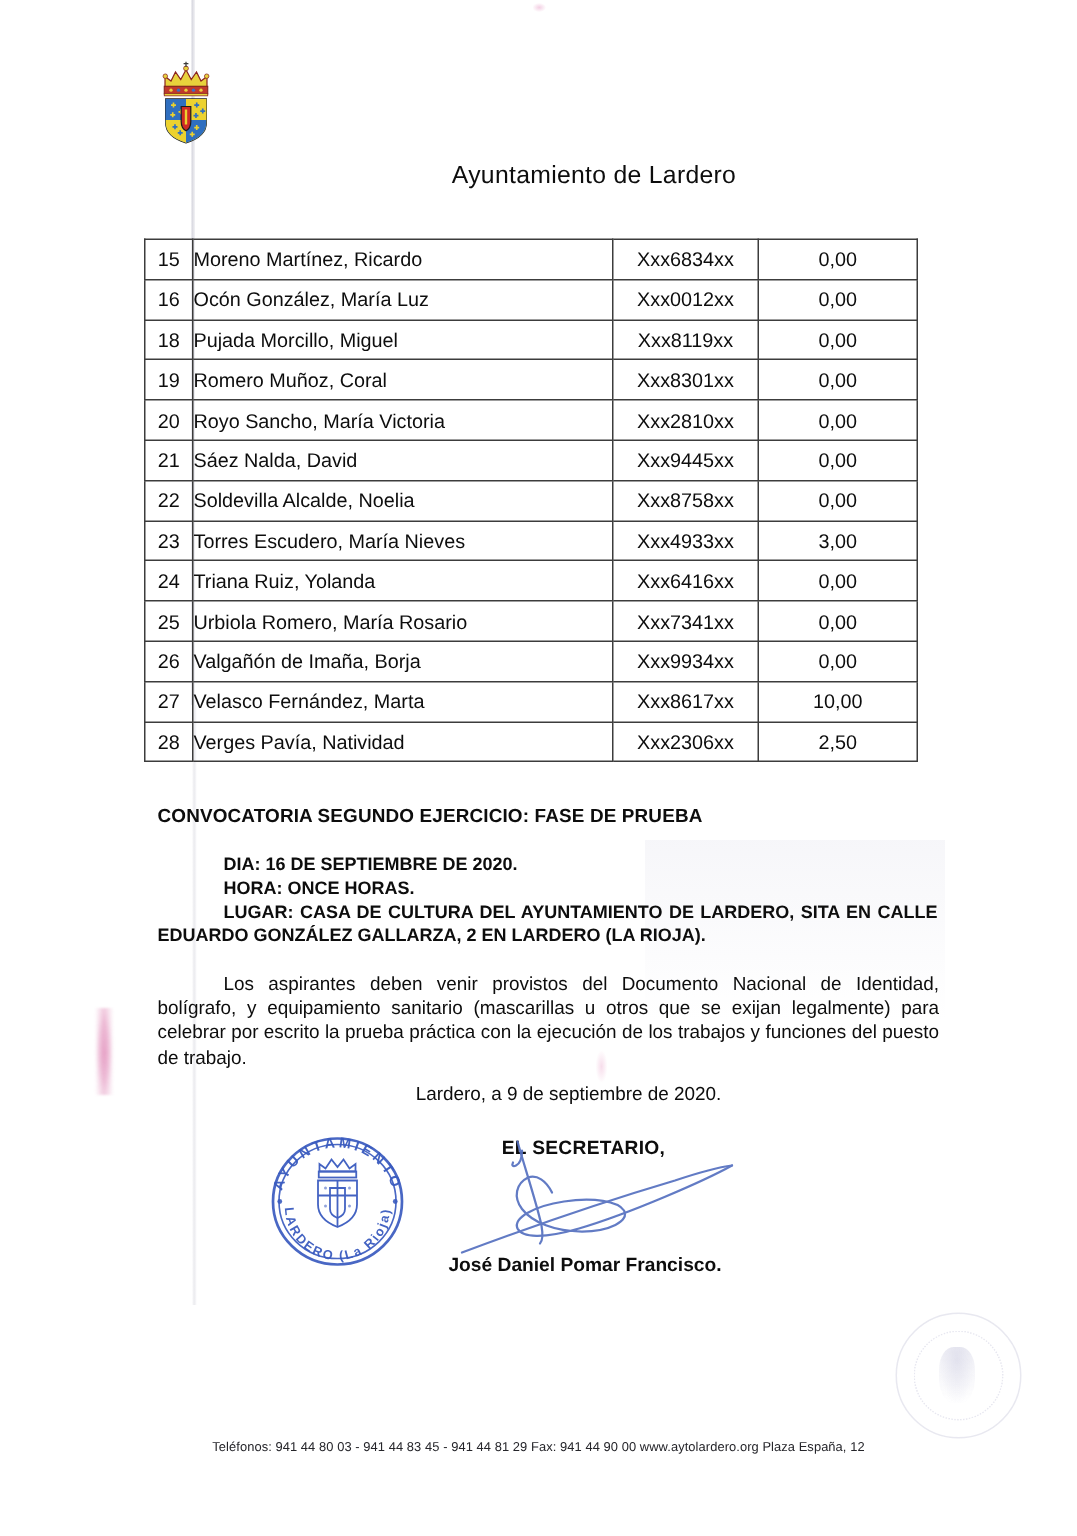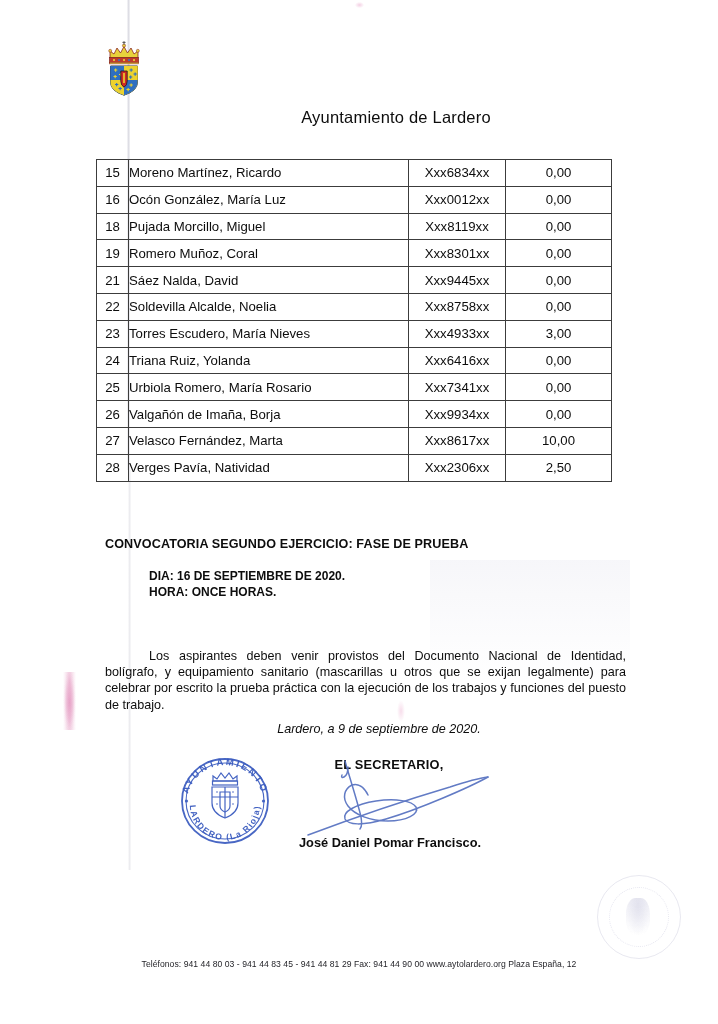--- a/index.html
+++ b/index.html
@@ -216,21 +216,20 @@
   }
   .place-date {
     position: absolute;
     left: 0;
     top: 722px;
     width: 718px;
     text-align: center;
     padding-left: 40px;
     box-sizing: border-box;
     font-size: 12.6px;
-    font-style: italic;
   }
   .secretario-label {
     position: absolute;
     left: 0;
     top: 757px;
     width: 718px;
     text-align: center;
     padding-left: 60px;
     box-sizing: border-box;
     font-size: 12.8px;
@@ -359,20 +358,26 @@
             <td class="col-dni">Xxx8119xx</td>
             <td class="col-score">0,00</td>
           </tr>
           <tr>
             <td class="col-num">19</td>
             <td class="col-name">Romero Muñoz, Coral</td>
             <td class="col-dni">Xxx8301xx</td>
             <td class="col-score">0,00</td>
           </tr>
           <tr>
+            <td class="col-num">20</td>
+            <td class="col-name">Royo Sancho, María Victoria</td>
+            <td class="col-dni">Xxx2810xx</td>
+            <td class="col-score">0,00</td>
+          </tr>
+          <tr>
             <td class="col-num">21</td>
             <td class="col-name">Sáez Nalda, David</td>
             <td class="col-dni">Xxx9445xx</td>
             <td class="col-score">0,00</td>
           </tr>
           <tr>
             <td class="col-num">22</td>
             <td class="col-name">Soldevilla Alcalde, Noelia</td>
             <td class="col-dni">Xxx8758xx</td>
             <td class="col-score">0,00</td>
@@ -415,20 +420,21 @@
           </tr>
         </tbody>
     </table>
   </div>
 
   <div class="section-title">CONVOCATORIA SEGUNDO EJERCICIO: FASE DE PRUEBA</div>
 
   <div class="details">
     <span class="indent">DIA: 16 DE SEPTIEMBRE DE 2020.</span>
     <span class="indent">HORA: ONCE HORAS.</span>
+    <span class="lugar">LUGAR: CASA DE CULTURA DEL AYUNTAMIENTO DE LARDERO, SITA EN CALLE EDUARDO GONZÁLEZ GALLARZA, 2 EN LARDERO (LA RIOJA).</span>
   </div>
 
   <div class="paragraph">Los aspirantes deben venir provistos del Documento Nacional de Identidad, bolígrafo, y equipamiento sanitario (mascarillas u otros que se exijan legalmente) para celebrar por escrito la prueba práctica con la ejecución de los trabajos y funciones del puesto de trabajo.</div>
 
   <div class="place-date">Lardero, a 9 de septiembre de 2020.</div>
   <div class="secretario-label">EL SECRETARIO,</div>
 
   <div class="stamp">
     <svg viewBox="0 0 104 100" width="104" height="100">
       <defs>

